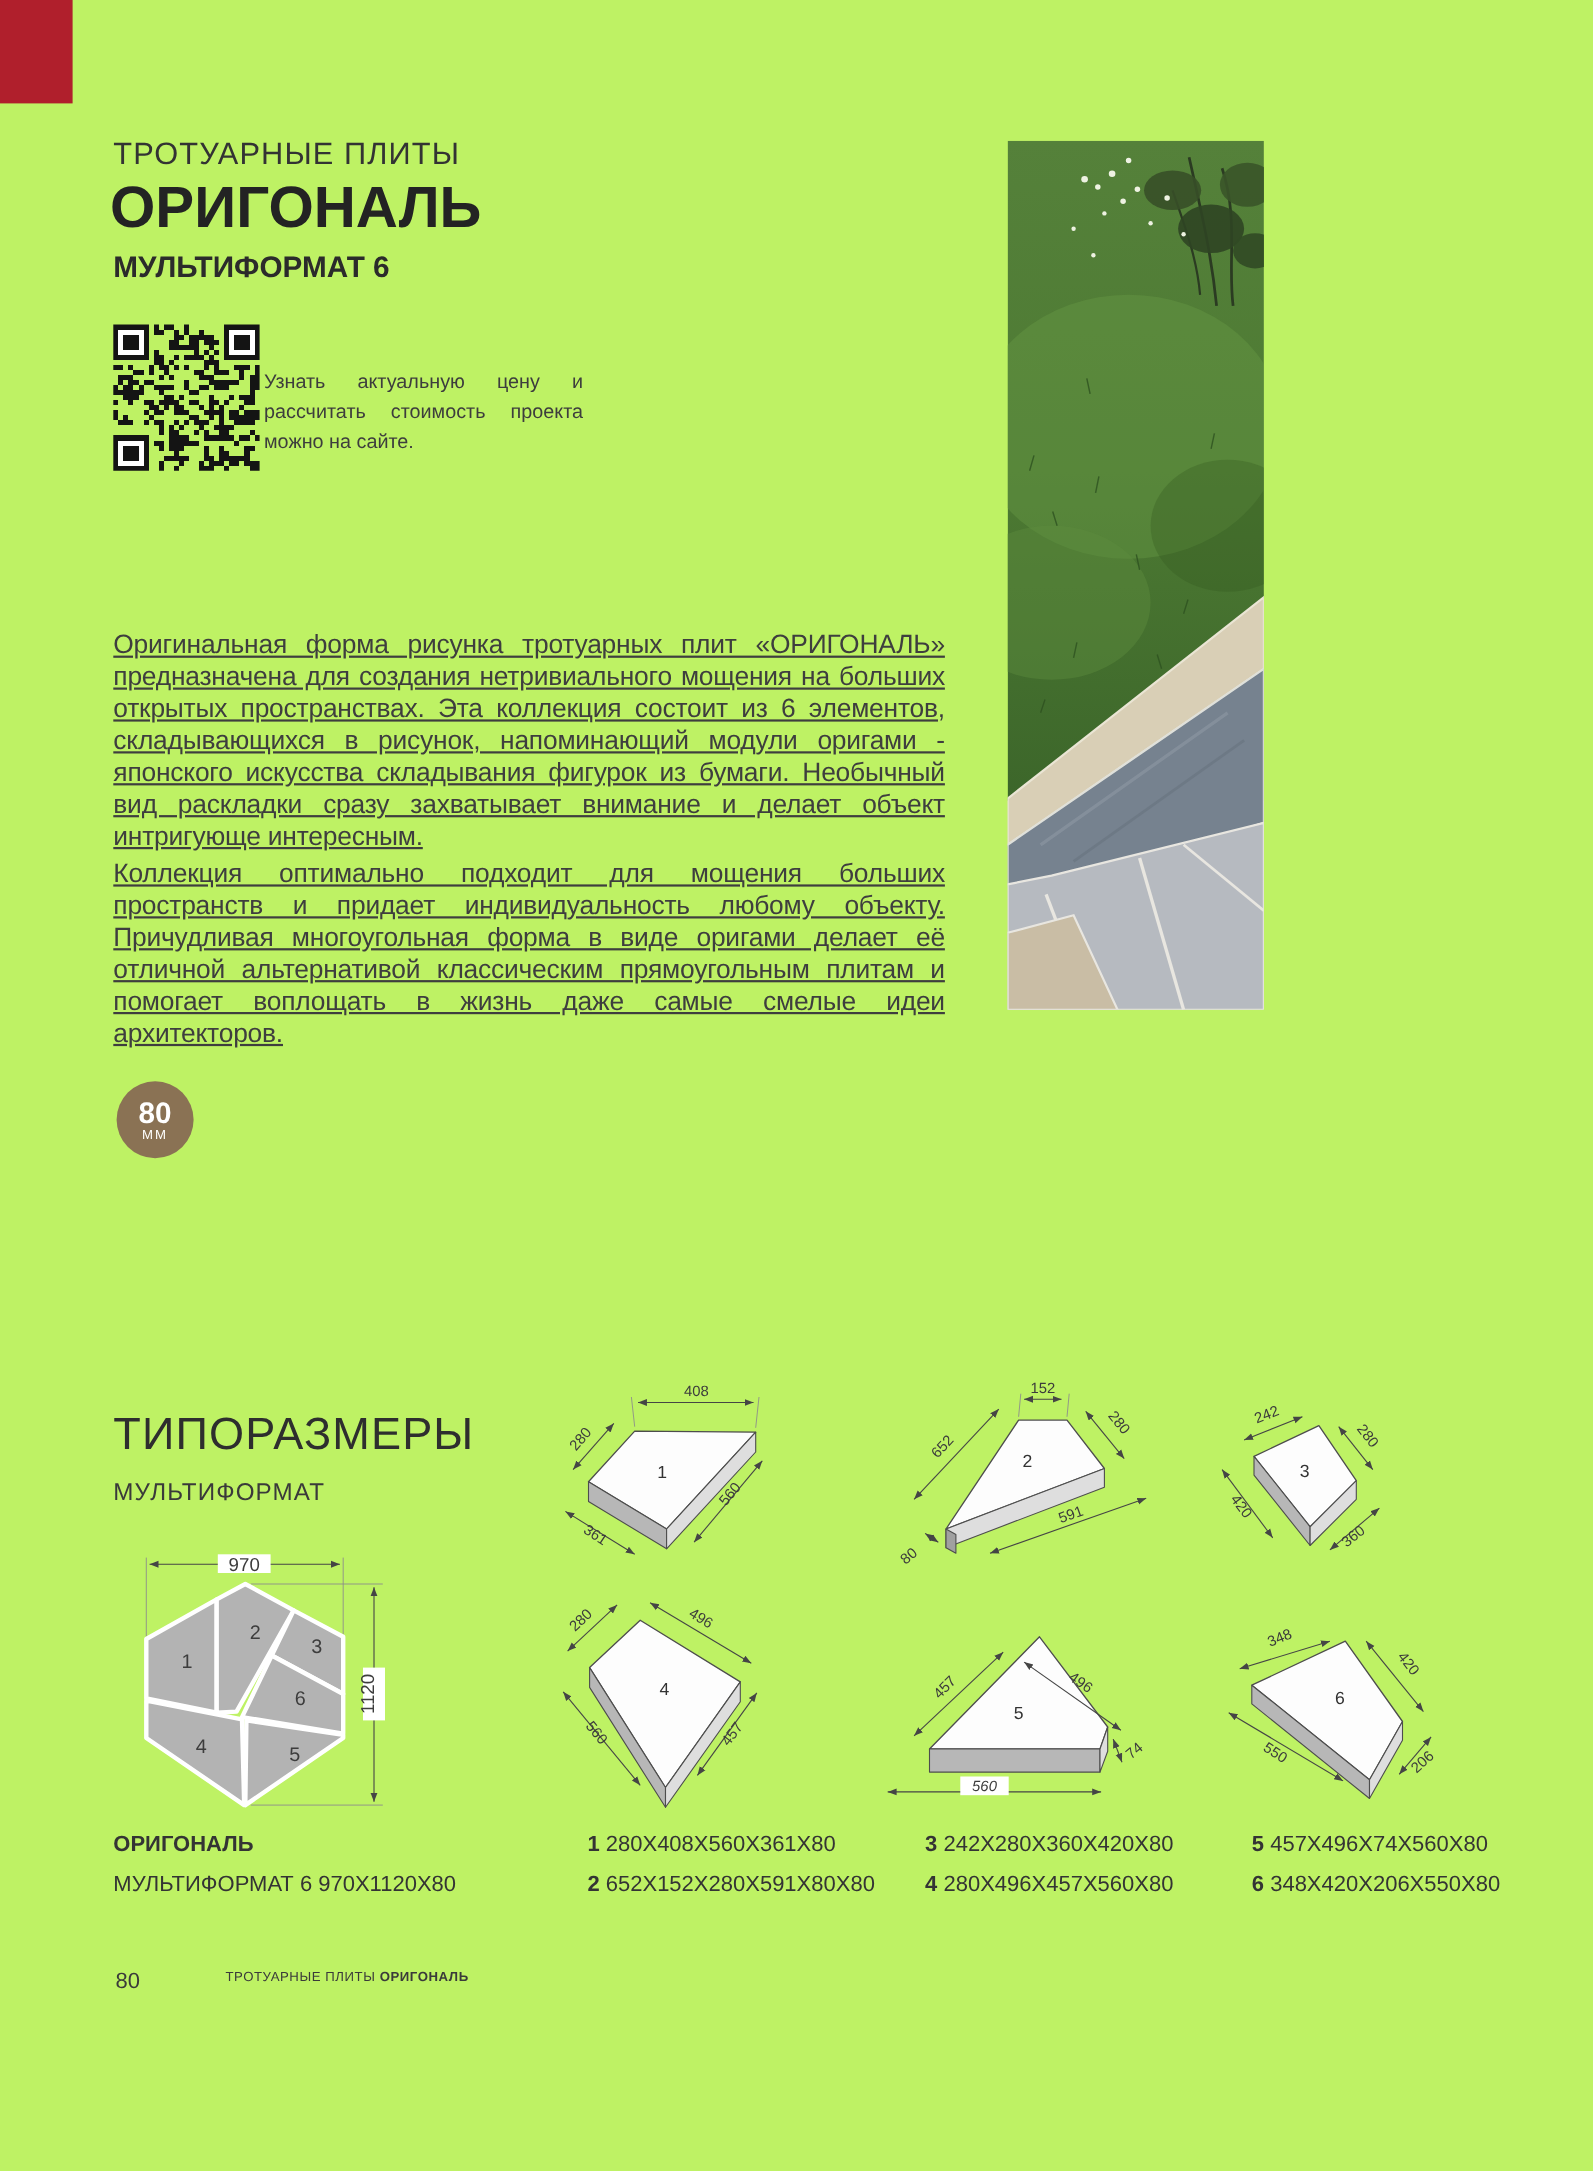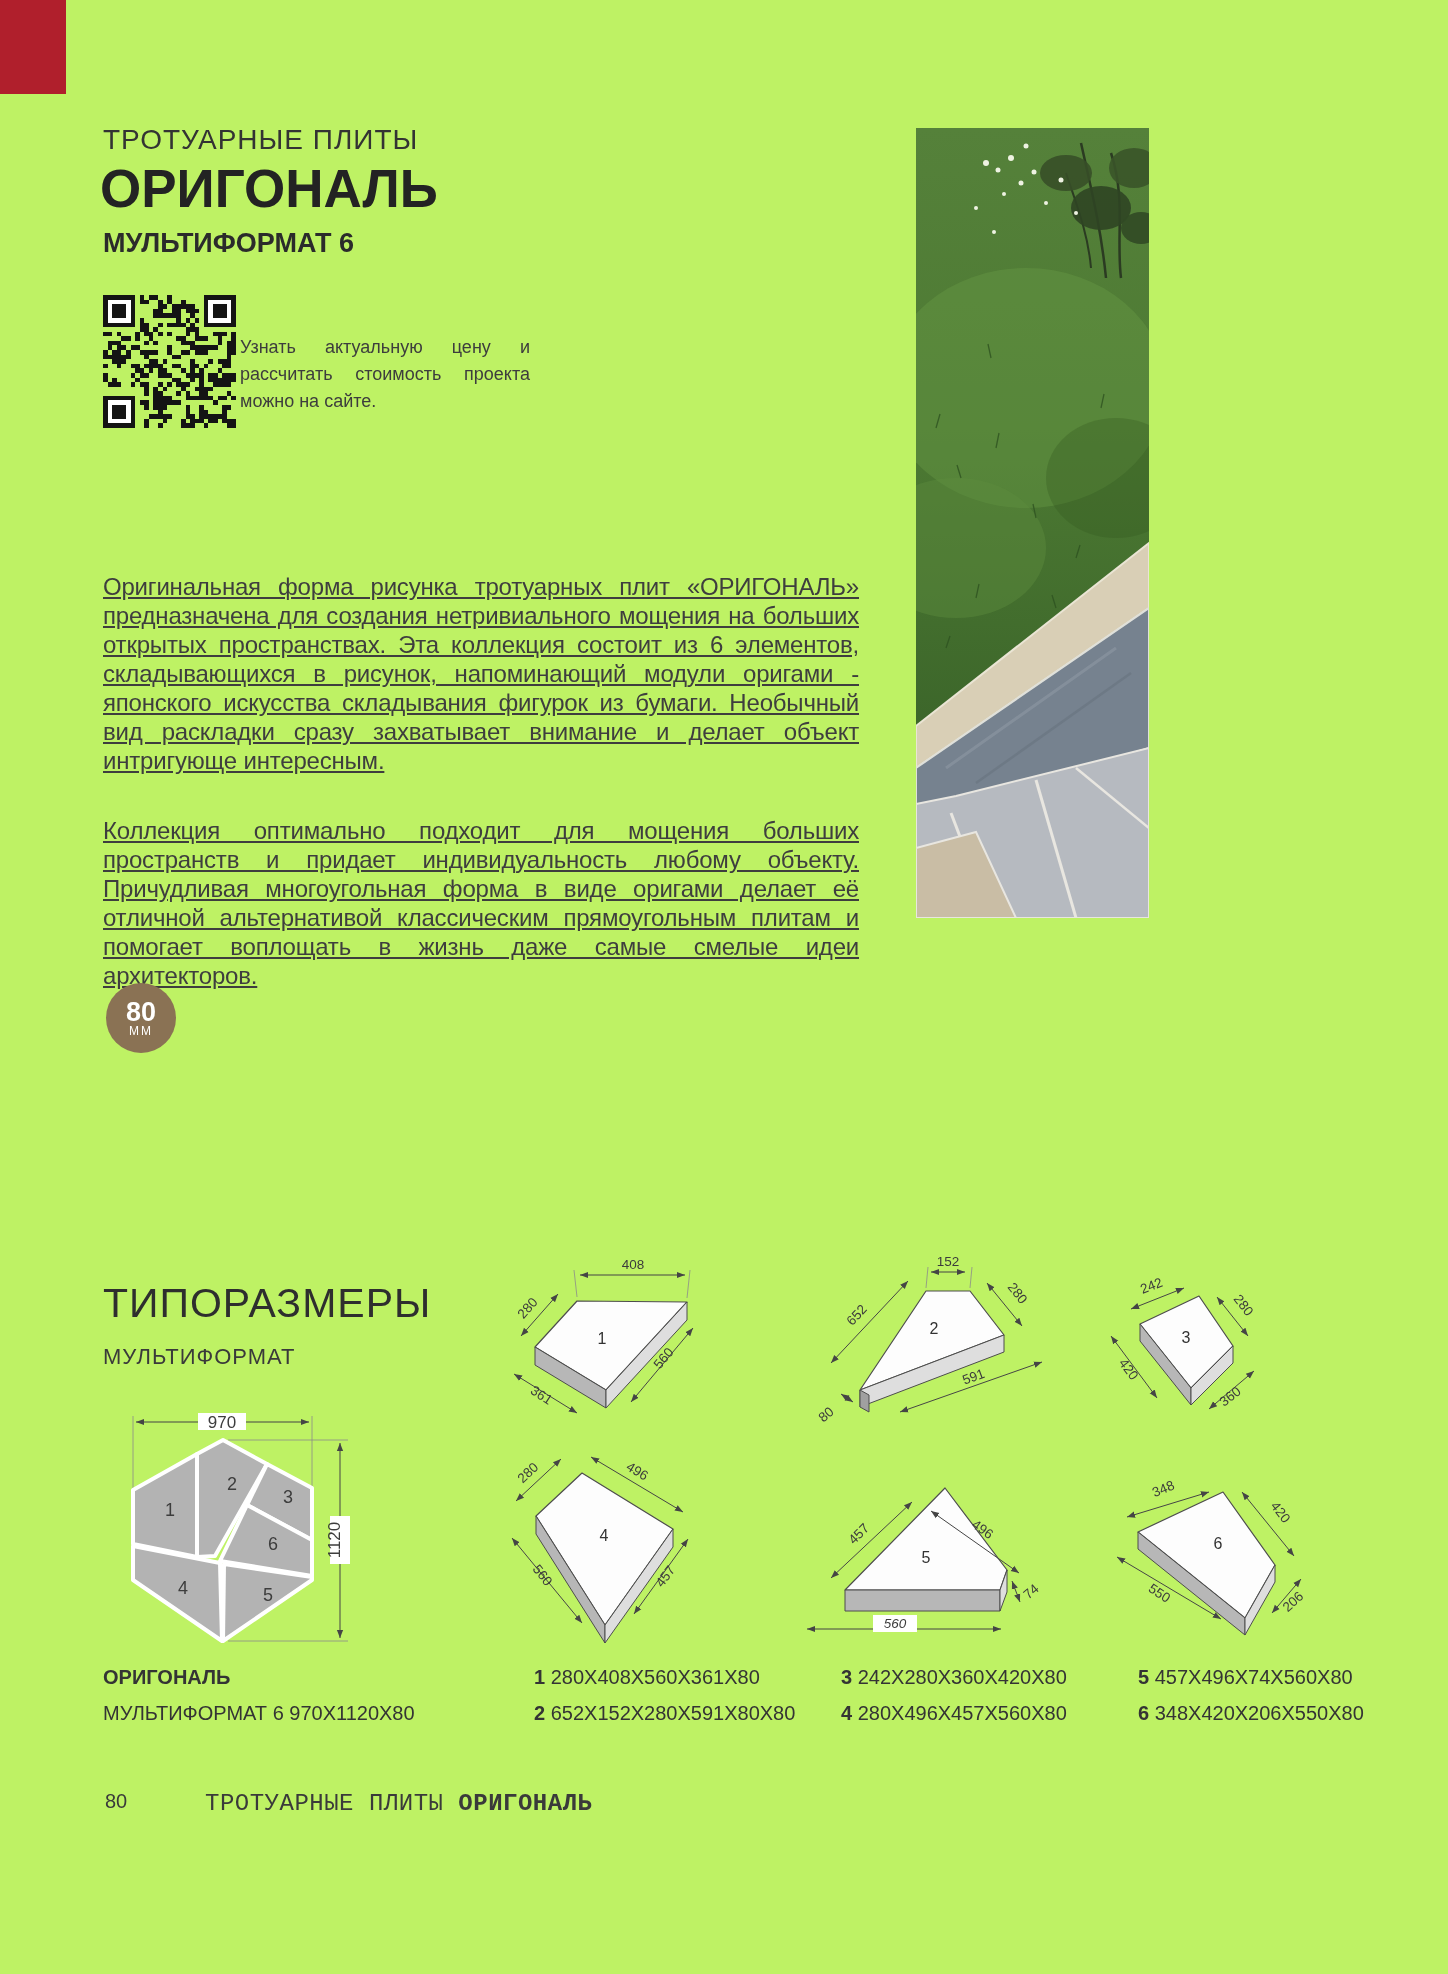--- a/index.html
+++ b/index.html
@@ -10,21 +10,21 @@
   .red-square{left:0;top:128;width:66px;height:94px;background:#b01f2c;}
   .eyebrow{left:103px;top:124px;font-size:28px;letter-spacing:1px;color:#333;}
   .title{left:100px;top:158px;font-size:53px;font-weight:800;color:#232323;margin:0;letter-spacing:0;}
   .subtitle{left:103px;top:228px;font-size:27px;font-weight:700;color:#2b2b2b;}
   
   .qr{left:103px;top:295px;width:133px;height:133px;}
   .qr-caption{left:240px;top:334px;width:290px;font-size:18px;line-height:27px;color:#3d3d3d;text-align:justify;}
   
   .para{left:103px;width:756px;font-size:24px;line-height:29px;color:#3e3e3e;text-align:justify;margin:0;letter-spacing:-0.2px;text-decoration:underline;}
   .p1{top:572px;}
-  .p2{top:780px;margin-top:36px;}
+  .p2{top:780px;}
   
   .badge{left:106px;top:983px;width:70px;height:70px;border-radius:50%;background:#8a7254;
          display:flex;flex-direction:column;align-items:center;justify-content:center;color:#fff;}
   .badge-val{font-size:27px;font-weight:700;line-height:26px;}
   .badge-unit{font-size:12px;font-weight:400;letter-spacing:2px;line-height:13px;}
   
   .photo{left:916px;top:128px;width:233px;height:790px;}
   
   .typo-title{left:103px;top:1280px;font-size:41px;font-weight:400;color:#2e2e2e;letter-spacing:1px;}
   .typo-sub{left:103px;top:1344px;font-size:22px;color:#3a3a3a;letter-spacing:1px;}
@@ -49,21 +49,21 @@
   .hexp{fill:#b3b3b3;stroke:#ffffff;stroke-width:4;stroke-linejoin:round;}
   .hexn{font-size:18px;fill:#3d3d3d;}
   .hexd{font-size:17px;fill:#3d3d3d;}
   
   .sz{font-size:20px;color:#343434;white-space:nowrap;}
   .szb{font-weight:700;}
   .r1{top:1666px;} .r2{top:1702px;}
   .ca{left:103px;} .cb{left:534px;} .cc{left:841px;} .cd{left:1138px;}
   
   .footer-num{left:105px;top:1790px;font-size:20px;color:#3a3a3a;}
-  .footer-text{left:205px;top:1790px;font-size:24px;color:#3a3a3a;letter-spacing:0.5px;font-family:Liberation Mono, monospace;}
+  .footer-text{left:205px;top:1790px;font-size:12px;color:#3a3a3a;letter-spacing:0.5px;}
   .defs-svg{position:absolute;width:0;height:0;}
 </style>
 </head>
 <body>
 
 <div class="page">
 
   <svg class="defs-svg" aria-hidden="true">
       <defs>
     <marker id="ae" viewBox="0 0 10 10" refX="9" refY="5" markerWidth="9" markerHeight="9" orient="auto-start-reverse">

